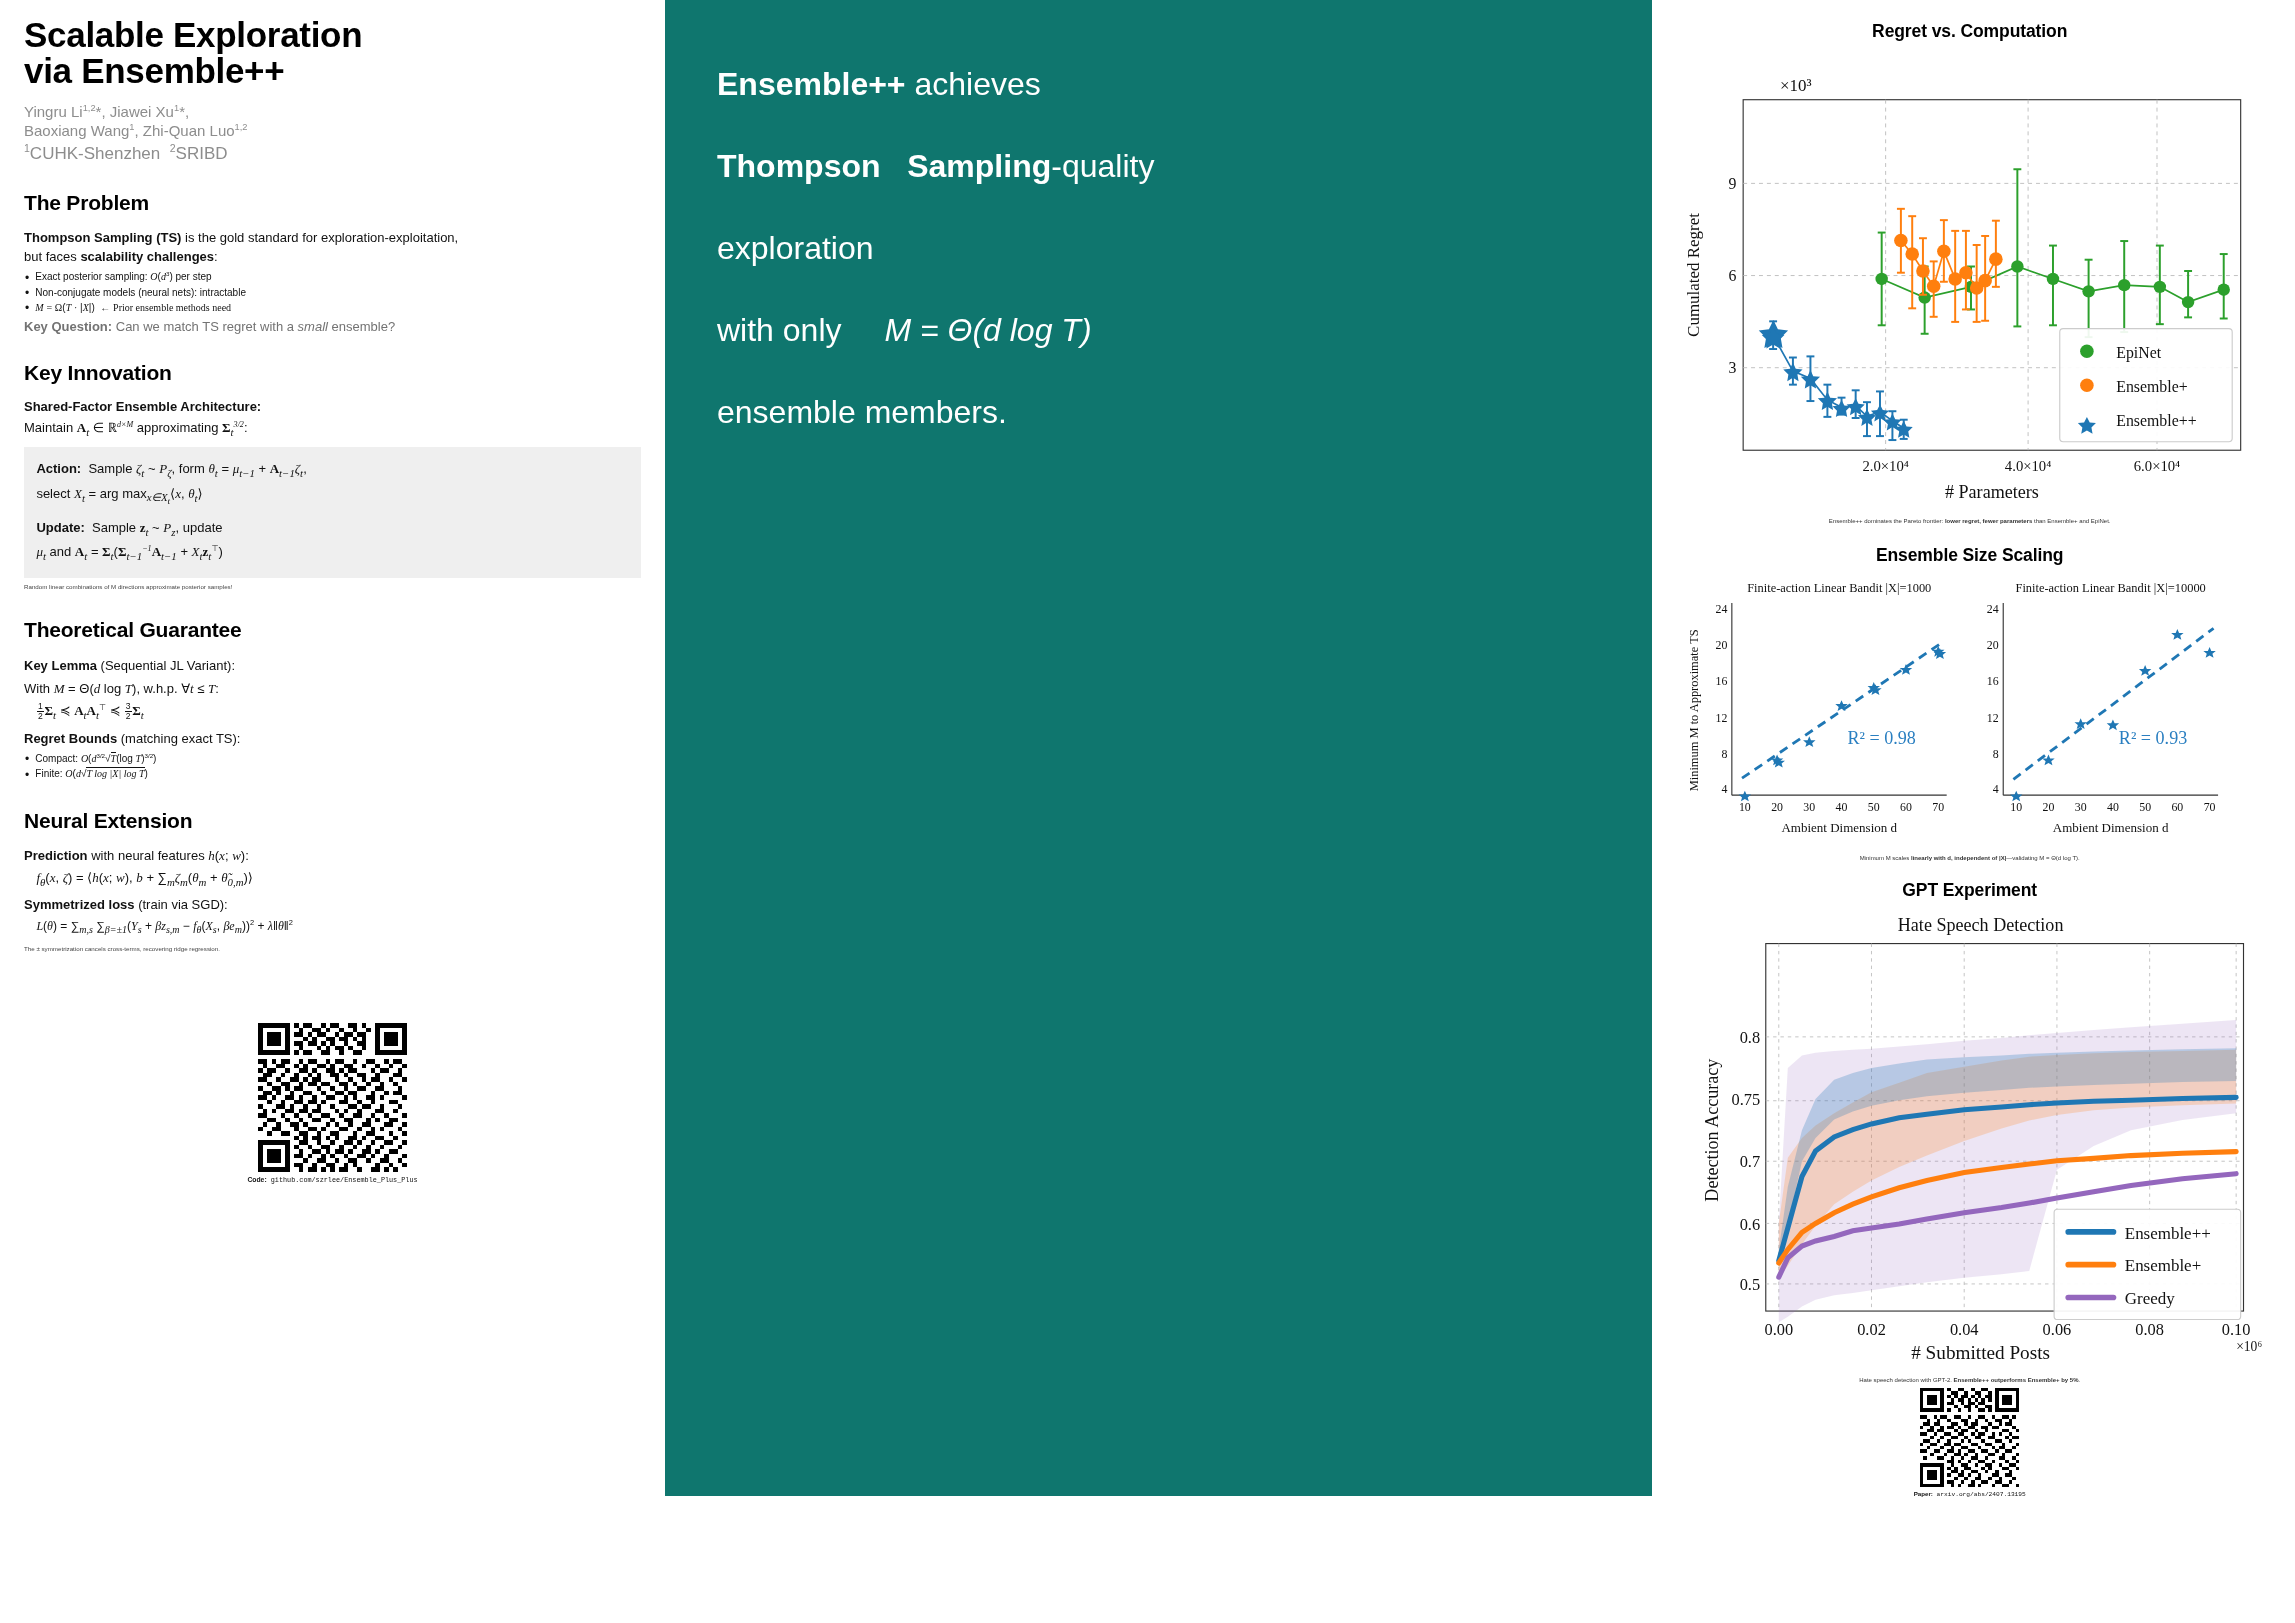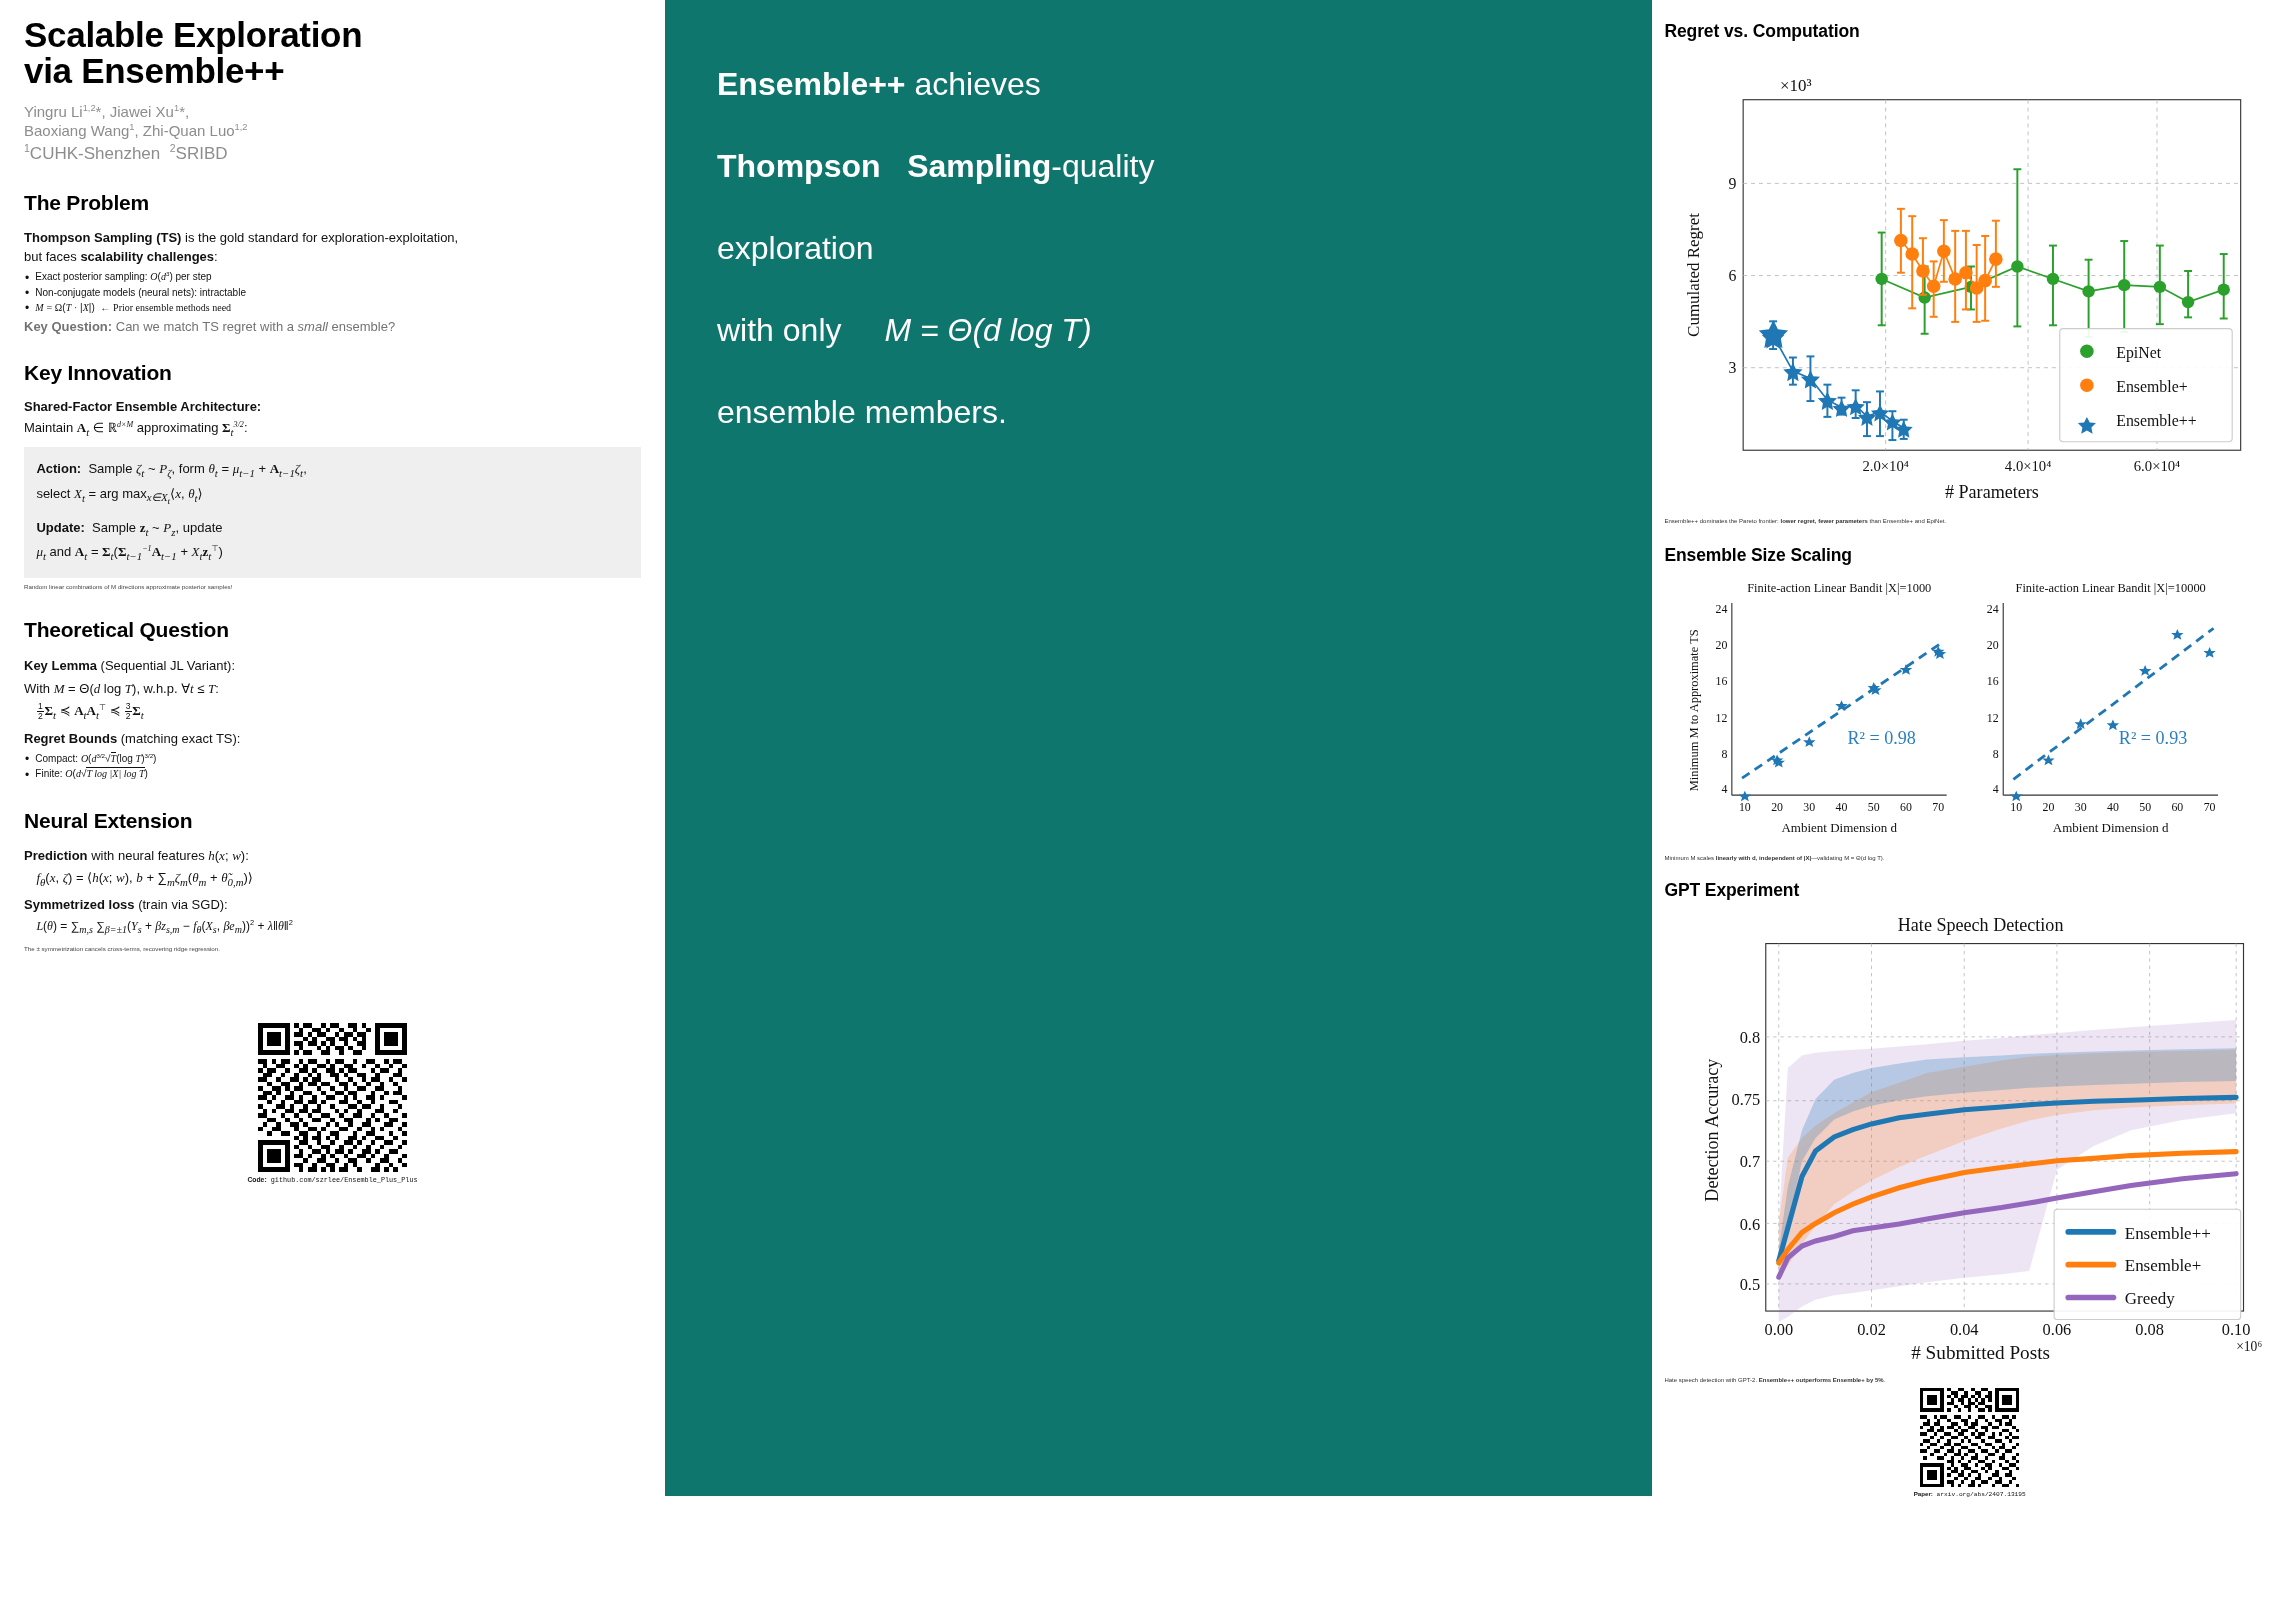--- a/index.html
+++ b/index.html
@@ -47,21 +47,21 @@
   .col-center { width: 987px; height:1496px; background:#0f766e; padding: 68px 52px 0 52px; }
   .hero { color:#ffffff; }
   .hero .l { font-size: 32px; line-height:1.0; margin-bottom: 50px; font-weight:400;}
   .hero .l b { font-weight:700; }
   .hero .eq { font-family:Liberation Sans, sans-serif; font-style:italic;margin-left:34px; }
   .sub { color:#fff; }
   .sub .p { font-size: 19px; line-height:1.3; margin-bottom: 56px; font-weight:400;}
   .sub .p.bold { font-weight:700; }
 
   
-  .col-right { width: 643px; height:1624px; background:#fff; padding: 21.4px 20px 0 12.4px; position:relative;}
+  .col-right { width: 643px; height:1624px; background:#fff; padding: 21.4px 20px 0 12.4px; position:relative;text-align:center;}
   h3.rsec { font-size: 17.5px; font-weight:700; color:#000; margin-bottom: 3.4px; letter-spacing:-0.1px;}
   .fig { width: 100%; }
   .fig-cap { font-size: 6px; color:#333; margin-top: 1.1px; line-height:1.3;}
   .fig-cap b { font-weight:700; }
   .serif { font-family:"Liberation Serif", serif; }
   text { font-family:"Liberation Serif", serif; }
   .rqr-wrap { display:flex; flex-direction:column; align-items:center; margin-top: 3.4px;}
   .rqr { width: 99px; height: 99px; image-rendering: pixelated;}
   .rqr-cap { font-size: 6.2px; margin-top: 2.8px; font-family:"Liberation Mono", monospace; color:#111;}
   .rqr-cap b { font-family:"Liberation Sans", sans-serif;}
@@ -104,21 +104,21 @@
       Maintain <span class="bb">A</span><sub class="mi">t</sub> <span class="mr">∈</span> <span class="mr">ℝ</span><sup class="mi">d×M</sup> approximating <span class="bb">Σ</span><sub class="mi">t</sub><sup class="mi">3/2</sup>:
     </div>
     <div class="algbox">
       <div class="line"><b>Action:</b>&nbsp; Sample <span class="mi">ζ</span><sub class="mi">t</sub> ~ <span class="mi">P</span><sub class="mi">ζ</sub>, form <span class="mi">θ</span><sub class="mi">t</sub> = <span class="mi">μ</span><sub class="mi">t−1</sub> + <span class="bb">A</span><sub class="mi">t−1</sub><span class="mi">ζ</span><sub class="mi">t</sub>,</div>
       <div class="line">select <span class="mi">X</span><sub class="mi">t</sub> = arg max<sub class="mi">x∈X<sub>t</sub></sub>⟨<span class="mi">x</span>, <span class="mi">θ</span><sub class="mi">t</sub>⟩</div>
       <div class="line" style="margin-top:8px;"><b>Update:</b>&nbsp; Sample <span class="bb">z</span><sub class="mi">t</sub> ~ <span class="mi">P</span><sub class="mi">z</sub>, update</div>
       <div class="line"><span class="mi">μ</span><sub class="mi">t</sub> and <span class="bb">A</span><sub class="mi">t</sub> = <span class="bb">Σ</span><sub class="mi">t</sub>(<span class="bb">Σ</span><sub class="mi">t−1</sub><sup class="mi">−1</sup><span class="bb">A</span><sub class="mi">t−1</sub> + <span class="mi">X</span><sub class="mi">t</sub><span class="bb">z</span><sub class="mi">t</sub><sup class="mr">⊤</sup>)</div>
     </div>
     <div class="caption-sm">Random linear combinations of M directions approximate posterior samples!</div>
 
-    <h2 class="sec">Theoretical Question</h2>
+    <h2 class="sec">Theoretical Guarantee</h2>
     <div class="body-txt"><b>Key Lemma</b><span> (Sequential JL Variant):</span></div>
     <div class="body-txt" style="margin-top:4.5px;">With <span class="mi">M</span> = Θ(<span class="mi">d</span> log <span class="mi">T</span>), w.h.p. ∀<span class="mi">t</span> ≤ <span class="mi">T</span>:</div>
     <div class="eqline">
       <span class="frac"><span class="num">1</span><span class="den">2</span></span><span class="bb">Σ</span><sub class="mi">t</sub> ≼ <span class="bb">A</span><sub class="mi">t</sub><span class="bb">A</span><sub class="mi">t</sub><sup class="mr">⊤</sup> ≼ <span class="frac"><span class="num">3</span><span class="den">2</span></span><span class="bb">Σ</span><sub class="mi">t</sub>
     </div>
     <div class="body-txt" style="margin-top:4.5px;"><b>Regret Bounds</b><span> (matching exact TS):</span></div>
     <ul class="bullets">
       <li>Compact: <span class="mi">O</span>(<span class="mi">d</span><sup>3/2</sup>√<span class="mi" style="border-top:0.6px solid #111;">T</span>(log <span class="mi">T</span>)<sup>3/2</sup>)</li>
       <li>Finite: <span class="mi">O</span>(<span class="mi">d</span>√<span style="border-top:0.6px solid #111;" class="mi">T log |X| log T</span>)</li>
     </ul>

